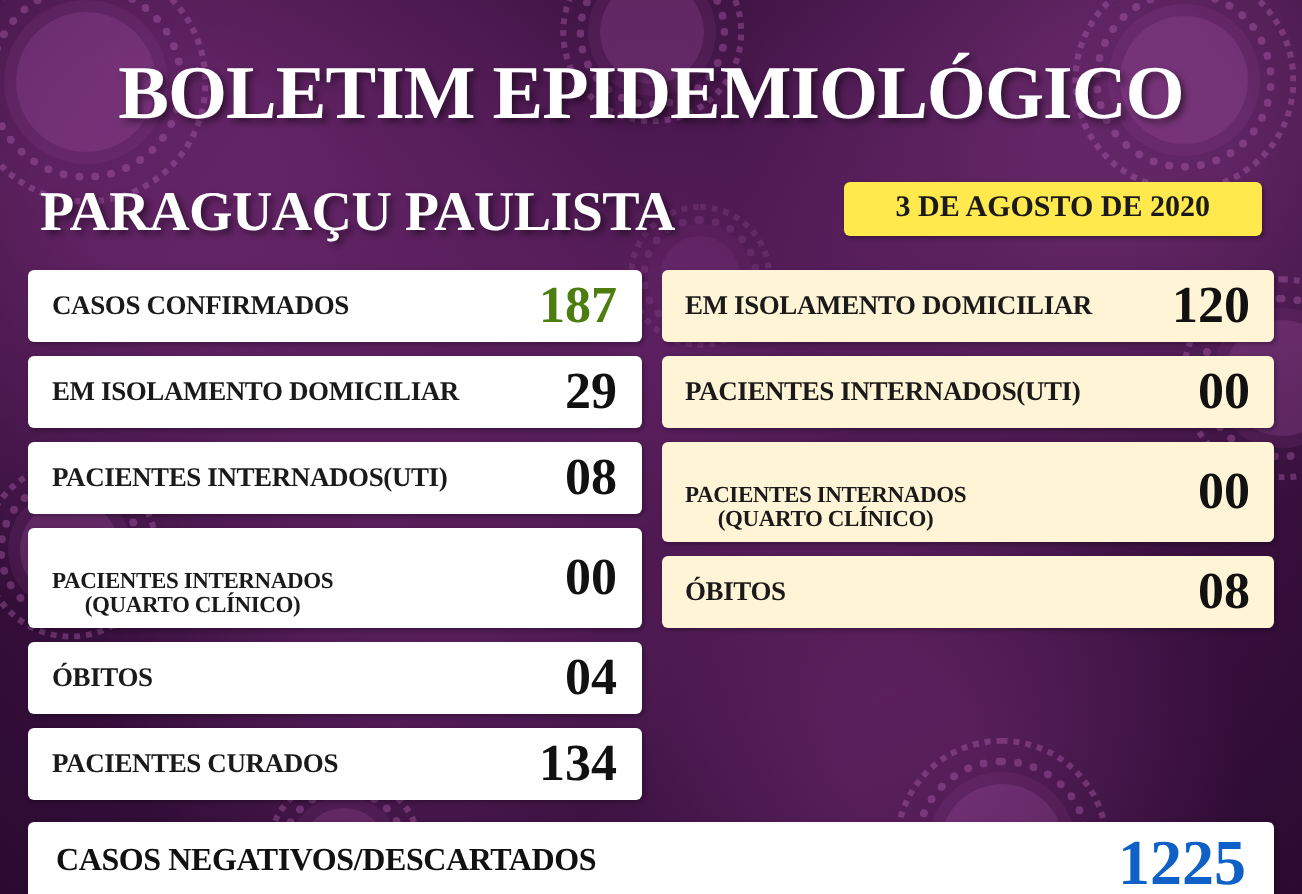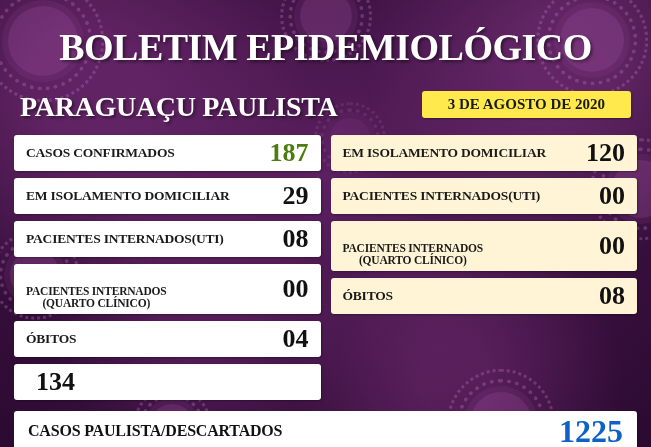--- a/index.html
+++ b/index.html
@@ -177,20 +177,21 @@
         <div class="card card-white">
           <span class="lbl small" style="white-space: pre-line;">PACIENTES INTERNADOS
 (QUARTO CLÍNICO)</span>
           <span class="val val-dark">00</span>
         </div>
         <div class="card card-white">
           <span class="lbl">ÓBITOS</span>
           <span class="val val-dark">04</span>
         </div>
         <div class="card card-white">
+          <span class="lbl">PACIENTES CURADOS</span>
           <span class="val val-dark">134</span>
         </div>
       </div>
 
       <div class="col">
         <div class="card card-cream">
           <span class="lbl">EM ISOLAMENTO DOMICILIAR</span>
           <span class="val val-dark">120</span>
         </div>
         <div class="card card-cream">
@@ -204,18 +205,18 @@
         </div>
         <div class="card card-cream">
           <span class="lbl">ÓBITOS</span>
           <span class="val val-dark">08</span>
         </div>
       </div>
 
     </div>
 
     <div class="footer">
-      <span class="lbl">CASOS PAULISTA/DESCARTADOS</span>
+      <span class="lbl">CASOS NEGATIVOS/DESCARTADOS</span>
       <span class="val">1225</span>
     </div>
 
   </div>
 </div>
 
 </body></html>

